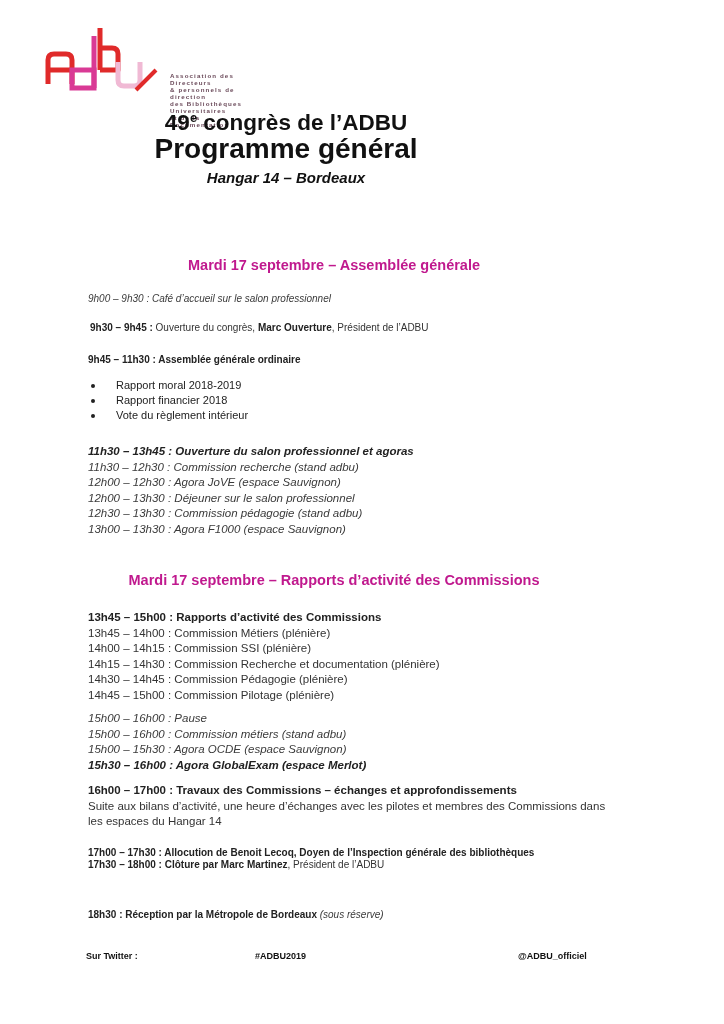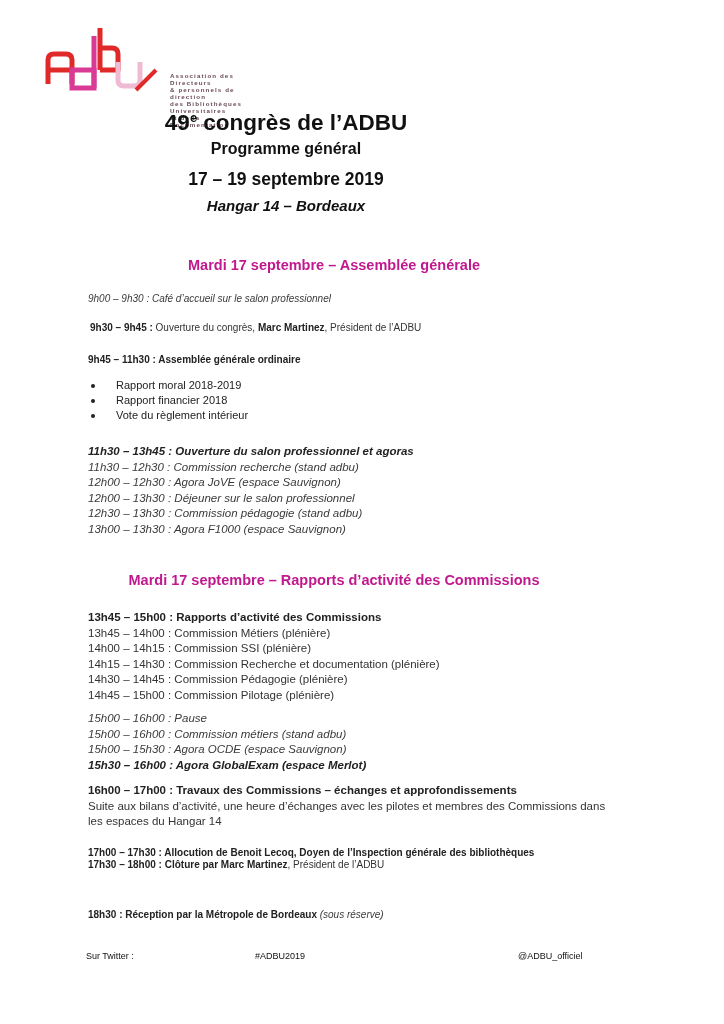--- a/index.html
+++ b/index.html
@@ -9,40 +9,40 @@
   }
   .logo { position: absolute; left: 44px; top: 22px; width: 200px; height: 70px; }
   .logo-tag {
     position: absolute; left: 126px; top: 50px;
     font-family: "Liberation Sans", sans-serif; font-size: 6.2px; line-height: 7px;
     color: #6b4a5a; letter-spacing: 1.1px; font-weight: bold;
   }
   .title-block { position: absolute; left: 0; top: 110px; width: 572px; text-align: center; color: #111; }
   .t1 { font-size: 22.5px; font-weight: bold; line-height: 26px; }
   .t1 sup { font-size: 13px; vertical-align: 8px; line-height: 0; }
-  .t2 { font-size: 16px; font-weight: bold; line-height: 26px; }
+  .t2 { font-size: 28px; font-weight: bold; line-height: 26px; }
   .t3 { font-size: 17.5px; font-weight: bold; margin-top: 6px; line-height: 22px; }
   .t4 { font-size: 15px; font-weight: bold; font-style: italic; margin-top: 6px; line-height: 20px; }
 
   .sec-title {
     position: absolute; left: 0; width: 668px; text-align: center;
     color: #c0198e; font-weight: bold; font-size: 14.5px;
   }
   .line { position: absolute; left: 88px; font-size: 10px; line-height: 15.5px; white-space: nowrap; }
   .it { font-style: italic; color: #3a3a3a; }
   .b { font-weight: bold; color: #222; }
   .bi { font-weight: bold; font-style: italic; color: #222; }
   .plain { color: #333; }
 
   .bullets { position: absolute; left: 88px; top: 378px; margin: 0; padding: 0; list-style: none; }
   .bullets li { position: relative; padding-left: 28px; font-size: 11px; line-height: 15.2px; font-weight: normal; color: #222; }
   .bullets li .dot { position: absolute; left: 3px; top: 6px; width: 4px; height: 4px; background: #222; border-radius: 50%; }
 
   .block { position: absolute; left: 88px; font-size: 11.5px; line-height: 15.5px; }
-  .footer { position: absolute; top: 951px; font-size: 9px; font-weight: normal; color: #111; text-align: right; }
+  .footer { position: absolute; top: 951px; font-size: 9px; font-weight: bold; color: #111; text-align: right; }
 </style>
 </head>
 <body>
 
 <div class="logo">
   <svg width="130" height="70" viewBox="0 0 130 70">
 
     <path d="M4 62 V38 Q4 32 10 32 H22 Q28 32 28 38 V62 M4 48 H28" fill="none" stroke="#e02a2a" stroke-width="5" stroke-linejoin="round"></path>
 
     <path d="M28 48 H50 V66 H28 Z" fill="none" stroke="#d93a95" stroke-width="5"></path>
@@ -58,29 +58,28 @@
     <div>Association des Directeurs</div>
     <div>&amp; personnels de direction</div>
     <div>des Bibliothèques Universitaires</div>
     <div>et de la Documentation</div>
   </div>
 </div>
 
 <div class="title-block">
   <div class="t1"><span>49</span><sup>e</sup><span> congrès de l’ADBU</span></div>
   <div class="t2">Programme général</div>
-  <div class="t3">17 – 19 septembre 2019</div>
   <div class="t4">Hangar 14 – Bordeaux</div>
 </div>
 
 <div class="sec-title" style="top:257px;">Mardi 17 septembre – Assemblée générale</div>
 
 <div class="line it" style="top:291px;">9h00 – 9h30 : Café d’accueil sur le salon professionnel</div>
 
-<div class="line plain" style="top:320px; left:90px;"><span class="b">9h30 – 9h45 :</span><span> Ouverture du congrès, </span><span class="b">Marc Martinez</span><span>, Président de l’ADBU</span></div>
+<div class="line plain" style="top:320px; left:90px;"><span class="b">9h30 – 9h45 :</span><span> Ouverture du congrès, </span><span class="b">Marc Ouverture</span><span>, Président de l’ADBU</span></div>
 
 <div class="line b" style="top:352px;">9h45 – 11h30 : Assemblée générale ordinaire</div>
 
 <ul class="bullets">
   <li><span class="dot"></span><span>Rapport moral 2018-2019</span></li>
   <li><span class="dot"></span><span>Rapport financier 2018</span></li>
   <li><span class="dot"></span><span>Vote du règlement intérieur</span></li>
 </ul>
 
 <div class="block" style="top:444px;">

